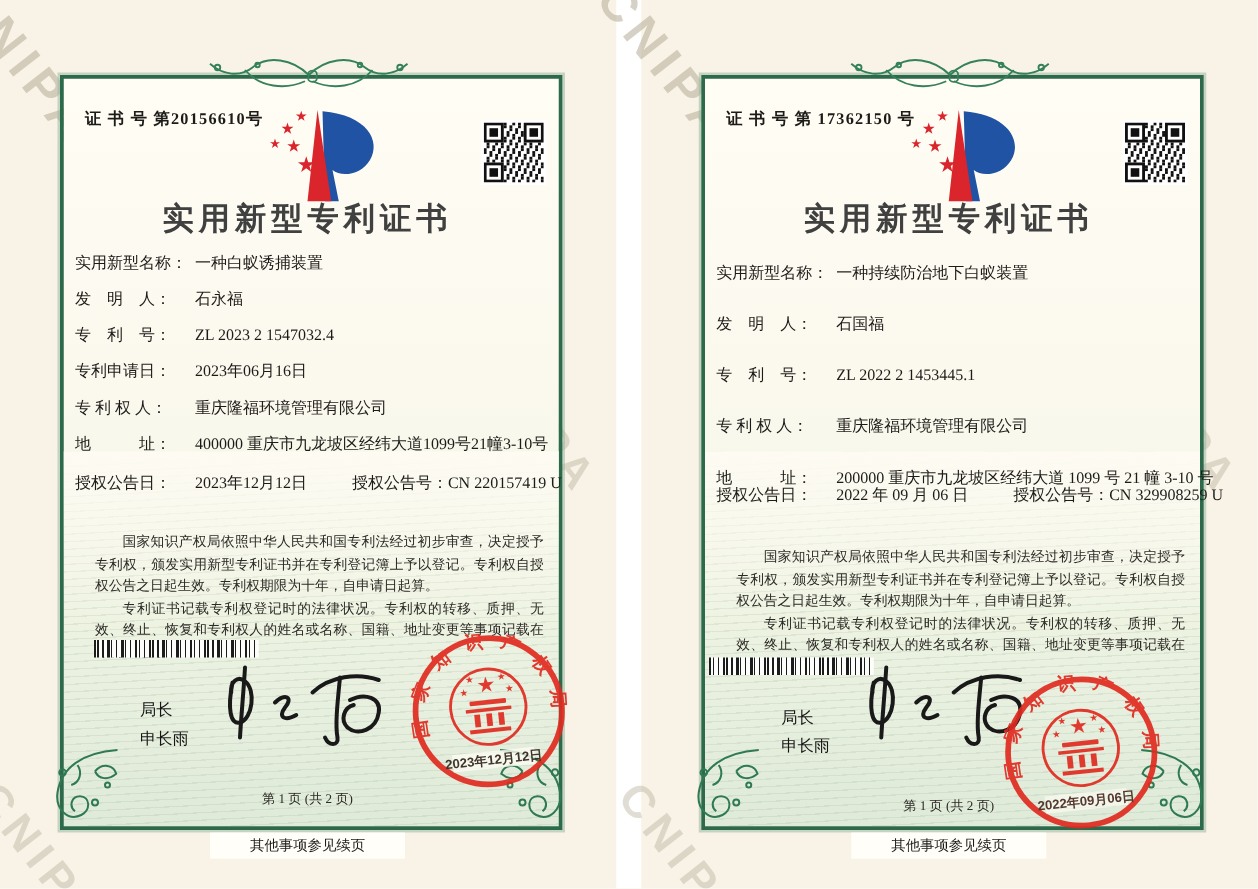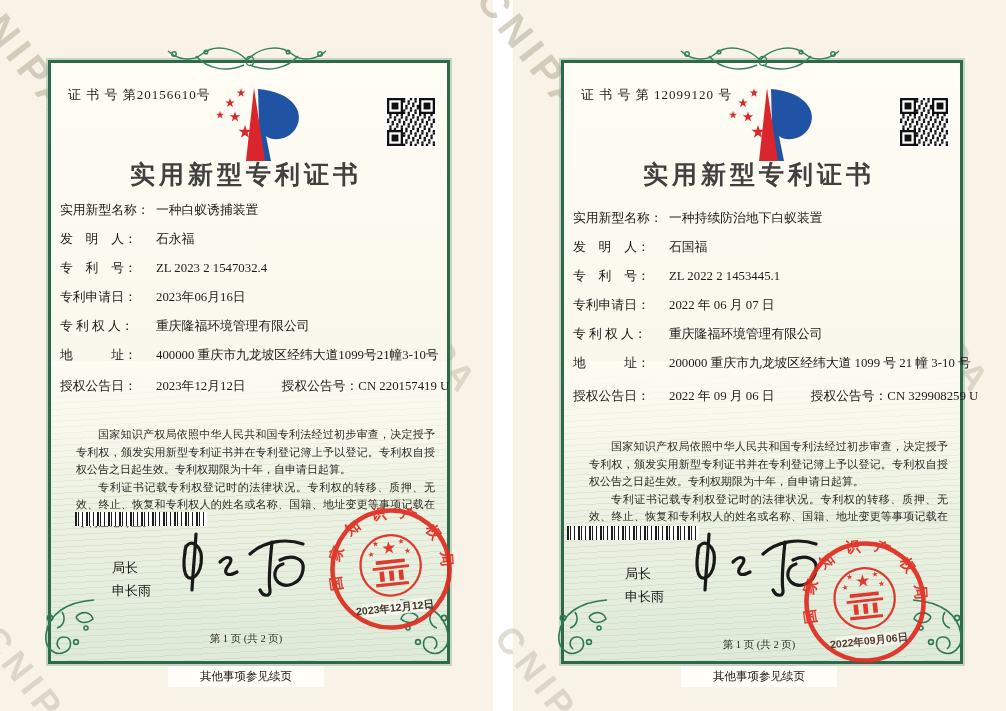--- a/index.html
+++ b/index.html
@@ -40,21 +40,21 @@
       linear-gradient(180deg, rgba(253,251,242,1) 0%, rgba(253,251,242,0) 45%),
       repeating-linear-gradient(177deg, rgba(104,148,112,0.13) 0 1px, rgba(255,255,255,0) 1px 6px);
   }
   .garland { position:absolute; left:50%; top:44px; transform:translateX(-50%); z-index:3; }
   .corner { position:absolute; z-index:4; }
   .corner-bl { left:36px; top:598px; }
   .corner-br { left:398px; top:598px; transform:scaleX(-1); }
 
   
   .content { position:absolute; inset:0; z-index:5; color:#1d1b18; }
-  .cert-no { position:absolute; left:68px; top:86px; font-size:13px; letter-spacing:1px; }
+  .cert-no { position:absolute; left:68px; top:86px; font-size:13px; letter-spacing:1px;font-weight:bold; }
   .logo { position:absolute; left:208px; top:86px; }
   .qr { position:absolute; left:385px; top:96px; width:48px; height:48px; background:#fff; padding:2px; }
   .title {
     position:absolute; left:48px; width:396px; top:158px; text-align:center;
     font-size:25px; font-weight:bold; letter-spacing:4px; color:#404040;
   }
   .fields { position:absolute; left:60px; top:202px; display:flex; flex-direction:column; gap:12px; font-size:12.8px; }
   .frow { height:17px; white-space:nowrap; }
   .flabel { display:inline-block; min-width:96px; }
   .grant { position:absolute; left:60px; top:378px; font-size:12.8px; white-space:nowrap; }
@@ -66,21 +66,21 @@
     background:repeating-linear-gradient(90deg,#1c1c1c 0 2px,#fdfdfb 2px 3px,#1c1c1c 3px 4px,#fdfdfb 4px 7px,#1c1c1c 7px 8px,#fdfdfb 8px 11px);
   }
   .director { position:absolute; left:112px; top:556px; font-family:"Liberation Sans", sans-serif; font-size:13px; line-height:23px; color:#151515; }
   .signature { position:absolute; left:168px; top:528px; }
   .seal { position:absolute; left:327px; top:505px; width:128px; height:128px; }
   .page-no { position:absolute; left:48px; width:396px; top:632px; text-align:center; font-size:10.5px; color:#2c2a26; }
   .footer-note { position:absolute; left:48px; width:396px; top:666px; text-align:center; font-size:11.5px; }
   .footer-note span { background:#fffef8; padding:3px 32px; display:inline-block; }
 
   
-  .cert-b .fields { top:210px; }
+  .cert-b .fields { top:210px;gap:24px; }
   .cert-b .grant { top:388px; }
   .cert-b .paras { top:418px; }
   .cert-b .barcode { left:54px; top:526px; }
   .cert-b .seal { left:288px; top:538px; }
   .cert-b .director { top:562px; }
   .cert-b .page-no { top:638px; }
 </style>
 </head>
 <body>
 
@@ -373,21 +373,21 @@
         <use href="#garland-art"></use>
       </svg>
     <svg class="corner corner-bl" width="60" height="60" viewBox="0 0 60 60">
         <use href="#corner-art"></use>
       </svg>
     <svg class="corner corner-br" width="60" height="60" viewBox="0 0 60 60">
         <use href="#corner-art"></use>
       </svg>
 
     <div class="content">
-      <div class="cert-no">证 书 号 第 12099120 号</div>
+      <div class="cert-no">证 书 号 第 17362150 号</div>
 
       <svg class="logo" width="100" height="78" viewBox="0 0 100 78">
         <path d="M50,3 C86,6 97,27 88,42 C81,54 65,56 58,50 L63,75 L52,75 Z" fill="#2053a4"></path>
         <polygon points="46,2 57,75 38,75" fill="#d9252b"></polygon>
         <g fill="#d9252b">
           <use href="#star5" transform="translate(33,7) scale(4.5)"></use>
           <use href="#star5" transform="translate(22,17) scale(5)"></use>
           <use href="#star5" transform="translate(12,29) scale(4.2)"></use>
           <use href="#star5" transform="translate(27,31) scale(5.5)"></use>
           <use href="#star5" transform="translate(37,46) scale(7)"></use>
@@ -532,21 +532,20 @@
             <rect x="40" y="40" width="2" height="2"></rect>
           </g>
       </svg>
 
       <div class="title">实用新型专利证书</div>
 
       <div class="fields">
         <div class="frow"><span class="flabel">实用新型名称：</span><span>一种持续防治地下白蚁装置</span></div>
         <div class="frow"><span class="flabel">发　明　人：</span><span>石国福</span></div>
         <div class="frow"><span class="flabel">专　利　号：</span><span>ZL 2022 2 1453445.1</span></div>
-        <div class="frow"><span class="flabel">专利申请日：</span><span>2022 年 06 月 07 日</span></div>
         <div class="frow"><span class="flabel">专 利 权 人：</span><span>重庆隆福环境管理有限公司</span></div>
         <div class="frow"><span class="flabel">地　　　址：</span><span>200000 重庆市九龙坡区经纬大道 1099 号 21 幢 3-10 号</span></div>
       </div>
 
       <div class="grant">
         <span class="flabel">授权公告日：</span><span>2022 年 09 月 06 日</span><span class="flabel2">授权公告号：</span><span>CN 329908259 U</span>
       </div>
 
       <div class="paras">
         <p>国家知识产权局依照中华人民共和国专利法经过初步审查，决定授予专利权，颁发实用新型专利证书并在专利登记簿上予以登记。专利权自授权公告之日起生效。专利权期限为十年，自申请日起算。</p>

